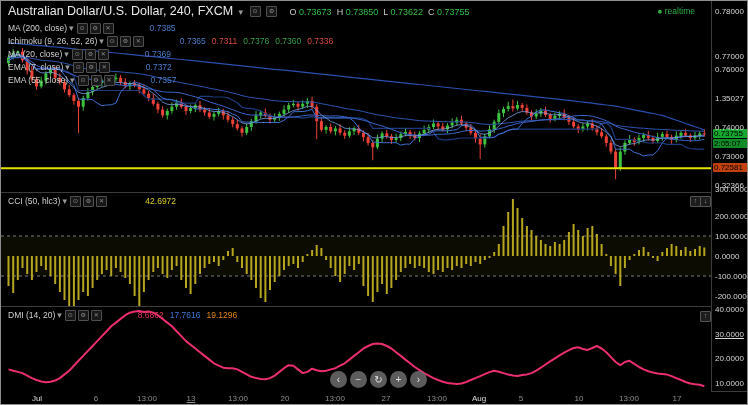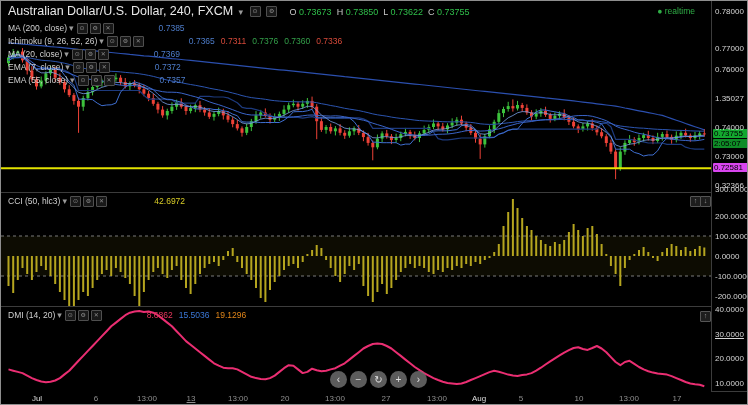--- a/index.html
+++ b/index.html
@@ -17,21 +17,21 @@
   .tlabel{position:absolute;top:3px;width:30px;margin-left:-15px;text-align:center;font-size:8px;color:#8f8f8f;}
   .tlabel.major{color:#ddd;}
   .hdr{position:absolute;left:7px;top:3px;color:#cfcfcf;}
   .sym-row{font-size:12.5px;color:#e8e8e8;white-space:nowrap;}
   .ind-row{position:absolute;left:0;font-size:8.5px;color:#cfcfcf;white-space:nowrap;height:11px;line-height:11px;}
   .caret{color:#9a9a9a;font-size:9px;margin:0 2px;}
   .ibox{display:inline-block;width:9px;height:9px;border:1px solid #4f4f4f;background:#181818;color:#8a8a8a;
         font-size:6px;line-height:8px;text-align:center;vertical-align:middle;margin:0 1px;border-radius:1px;}
   .ohlc{font-size:9px;margin-left:8px;color:#c9c9c9;}
   .ov{color:#2fbf4a;margin-right:5px;}
-  .vals{margin-left:16px;padding-left:28px;}
+  .vals{margin-left:7px;padding-left:28px;}
   .vals span{margin-right:6px;}
   .panel-legend{position:absolute;left:7px;font-size:8.5px;color:#cfcfcf;white-space:nowrap;height:11px;line-height:11px;}
   .realtime{position:absolute;right:52px;top:5px;font-size:8.5px;color:#2fae46;}
   .tooltip{position:absolute;left:344px;top:0;background:#a9a9a9;color:#333;font-size:8.5px;
            padding:1px 7px 2px;border-radius:0 0 3px 3px;}
   .nav{position:absolute;left:329px;top:370px;display:flex;gap:3px;}
   .nav .nbtn{width:17px;height:17px;border-radius:50%;background:rgba(115,115,115,.8);color:#e0e0e0;
              border:none;font-size:10px;line-height:17px;text-align:center;padding:0;cursor:pointer;}
   .pane-btn{position:absolute;width:9px;height:9px;border:1px solid #555;background:#1d1d1d;color:#999;
             font-size:7px;line-height:8px;text-align:center;border-radius:1px;}
@@ -509,23 +509,23 @@
       <polyline fill="none" stroke="#ea2e72" stroke-width="2" stroke-linejoin="round" points="7.5,62.4 12.2,63.7 16.8,64.9 21.5,66.1 26.2,68.6 30.9,71.1 35.5,73.0 40.2,74.5 44.9,75.3 49.5,74.8 54.2,73.5 58.9,71.1 63.5,67.4 68.2,63.7 72.9,58.7 77.5,53.8 82.2,48.9 86.9,43.9 91.6,39.0 96.2,34.1 100.9,29.1 105.6,24.2 110.2,19.3 114.9,15.6 119.6,11.9 124.3,8.2 128.9,5.7 133.6,4.5 138.3,4.0 142.9,5.0 147.6,4.5 152.3,5.7 156.9,8.2 161.6,11.9 166.3,15.6 170.9,19.3 175.6,24.2 180.3,29.1 185.0,34.1 189.6,37.8 194.3,41.5 199.0,45.2 203.6,48.9 208.3,52.6 213.0,56.3 217.7,58.7 222.3,60.7 227.0,61.2 231.7,61.2 236.3,62.4 241.0,64.9 245.7,67.4 250.3,69.8 255.0,71.1 259.7,72.1 264.4,72.3 269.0,71.1 273.7,68.6 278.4,64.9 283.0,61.2 287.7,58.2 292.4,58.7 297.0,62.4 301.7,66.1 306.4,64.9 311.1,61.7 315.7,63.2 320.4,64.2 325.1,63.7 329.7,62.4 334.4,61.2 339.1,58.7 343.7,56.3 348.4,52.6 353.1,48.9 357.8,45.2 362.4,41.5 367.1,39.0 371.8,37.0 376.4,36.5 381.1,37.0 385.8,39.0 390.4,41.5 395.1,45.2 399.8,48.9 404.4,52.6 409.1,56.3 413.8,60.0 418.5,63.2 423.1,66.1 427.8,68.6 432.5,71.1 437.1,73.0 441.8,74.8 446.5,76.0 451.1,76.5 455.8,77.0 460.5,76.5 465.2,75.0 469.8,73.0 474.5,71.1 479.2,69.1 483.8,67.1 488.5,65.1 493.2,63.7 497.8,64.7 502.5,66.1 507.2,67.6 511.9,68.6 516.5,69.1 521.2,68.1 525.9,67.4 530.5,66.1 535.2,63.7 539.9,60.7 544.5,57.5 549.2,54.3 553.9,51.3 558.6,48.4 563.2,45.7 567.9,43.2 572.6,41.0 577.2,40.2 581.9,42.0 586.6,42.9 591.3,41.0 595.9,39.0 600.6,41.5 605.3,45.2 609.9,50.1 614.6,55.0 619.3,58.2 623.9,55.0 628.6,53.8 633.3,56.8 638.0,60.0 642.6,62.4 647.3,64.2 652.0,65.6 656.6,66.6 661.3,67.1 666.0,67.6 670.6,69.1 675.3,71.1 680.0,73.0 684.6,75.0 689.3,76.5 694.0,77.2 698.7,77.7 703.3,79.2"></polyline>
     </svg>
 
   <div class="sep" style="top:191px"></div>
   <div class="sep" style="top:305px"></div>
   <div class="sep" style="top:390px"></div>
 
   <div class="axis-col" id="axis-col">
     <div class="badge" id="badge-last" style="top: 128.105px; background: rgb(19, 167, 47);">0.73755</div>
     <div class="badge" id="badge-countdown" style="top: 138.105px; background: rgb(15, 140, 39);">2:05:07</div>
-    <div class="badge" id="badge-alert" style="top: 162.151px; background: #d946ef;">0.72581</div>
+    <div class="badge" id="badge-alert" style="top: 162.151px; background: #c2410c;">0.72581</div>
   <div class="tick" style="top: 6px;">0.78000</div>
-      <div class="tick" style="top: 43px;">0.77000</div>
+      <div class="tick" style="top: 51px;">0.77000</div>
       <div class="tick" style="top: 64px;">0.76000</div>
       <div class="tick" style="top: 93px;">1.35027</div>
       <div class="tick" style="top: 122px;">0.74000</div>
       <div class="tick" style="top: 151px;">0.73000</div>
       <div class="tick" style="top: 180px;">0.32366</div>
       <div class="tick" style="top: 184px;">300.0000</div>
       <div class="tick" style="top: 211px;">200.0000</div>
       <div class="tick" style="top: 231px;">100.0000</div>
       <div class="tick" style="top: 251px;">0.0000</div>
       <div class="tick" style="top: 271px;">-100.0000</div>
@@ -579,21 +579,21 @@
       <span>EMA (55, close)</span><span class="caret">▾</span><span class="ibox">⊙</span><span class="ibox">⚙</span><span class="ibox">✕</span><span class="vals"><span style="color: rgb(77, 124, 201);">0.7357</span></span>
     </div>
   </div>
 
   <div class="panel-legend" style="top:195px">
     <span>CCI (50, hlc3)</span><span class="caret">▾</span><span class="ibox">⊙</span><span class="ibox">⚙</span><span class="ibox">✕</span>
     <span class="vals"><span id="cci-val" style="color: rgb(216, 204, 39);">42.6972</span></span>
   </div>
 
   <div class="panel-legend" style="top:309px">
-    <span>DMI (14, 20)</span><span class="caret">▾</span><span class="ibox">⊙</span><span class="ibox">⚙</span><span class="ibox">✕</span><span class="vals"><span style="color: rgb(232, 54, 94);">8.6862</span><span style="color: rgb(59, 120, 216);">15.5036</span><span style="color: rgb(224, 133, 25);">19.1296</span></span>
+    <span>DMI (14, 20)</span><span class="caret">▾</span><span class="ibox">⊙</span><span class="ibox">⚙</span><span class="ibox">✕</span><span class="vals"><span style="color: rgb(232, 54, 94);">8.6862</span><span style="color: rgb(59, 120, 216);">17.7616</span><span style="color: rgb(224, 133, 25);">19.1296</span></span>
   </div>
 
   <div class="realtime">
     <span>●</span>
     <span>realtime</span>
   </div>
 
 
   <div class="nav">
     <div class="nbtn">‹</div>

